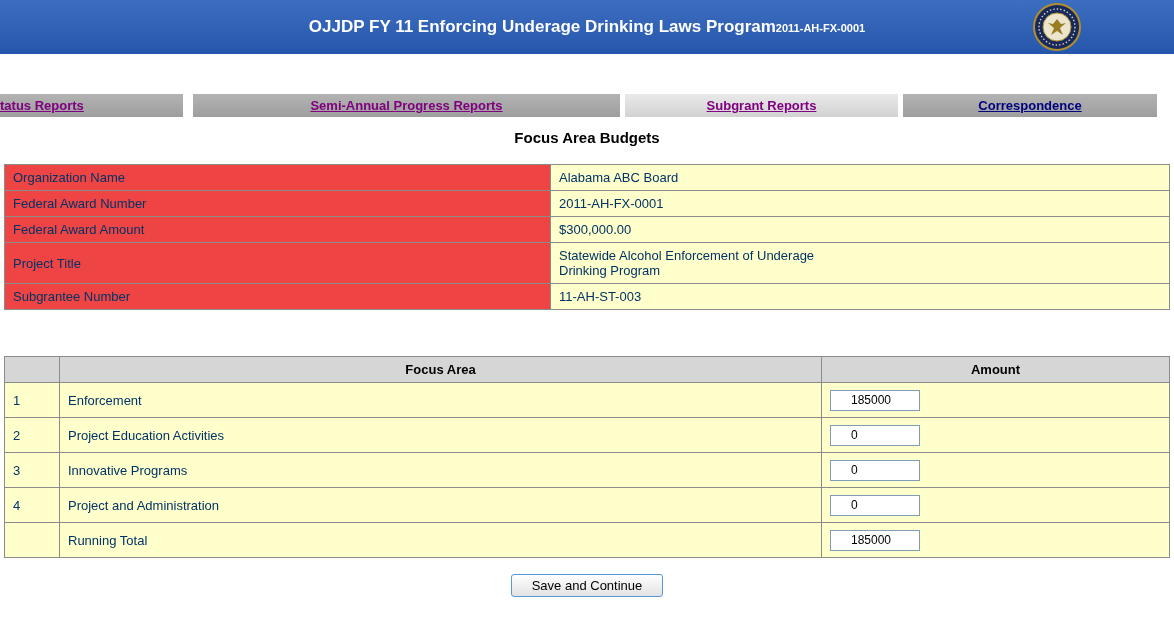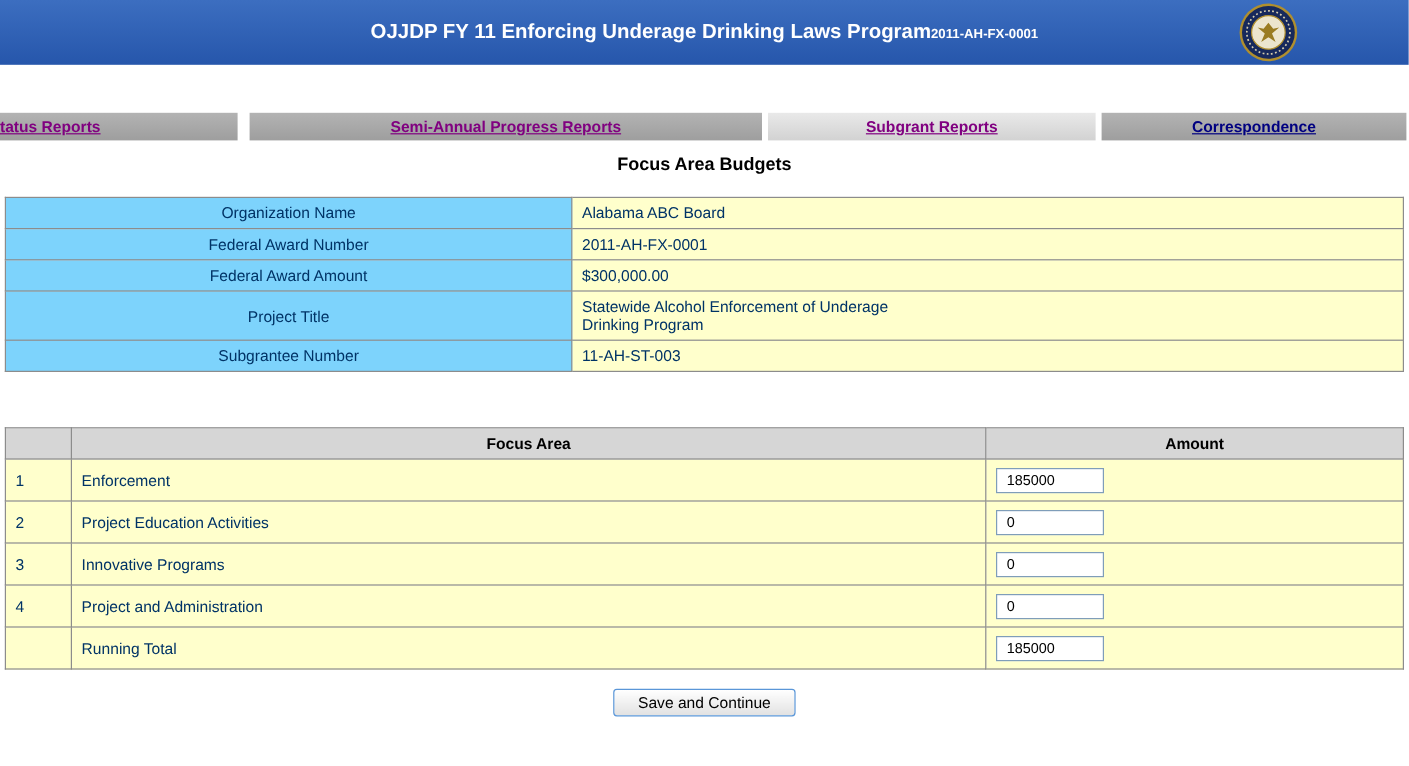--- a/index.html
+++ b/index.html
@@ -36,21 +36,21 @@
     height: 23px;
   }
   .tab {
     background: linear-gradient(#b3b3b3, #9e9e9e);
     display: flex;
     align-items: center;
     justify-content: center;
     height: 23px;
   }
   .tab.active { background: linear-gradient(#e9e9e9, #d2d2d2); }
-  .tab-1 { width: 198px; justify-content: flex-start; }
+  .tab-1 { width: 183px; justify-content: flex-start; }
   .gap-a { width: 10px; }
   .tab-2 { width: 427px; }
   .gap-b { width: 5px; }
   .tab-3 { width: 273px; }
   .gap-c { width: 5px; }
   .tab-4 { width: 254px; }
   .tab a {
     font-size: 13px;
     font-weight: bold;
     text-decoration: underline;
@@ -75,24 +75,23 @@
     margin: 0 4px;
   }
   .info-table td {
     border: 1px solid #8c8c8c;
     font-size: 13px;
     color: #003366;
     padding: 5px 8px;
     vertical-align: middle;
   }
   .info-label {
-    background: #7dd3fc;
-    width: 472px;
+    background: #ef4444;
+    width: 546px;
     height: 26px;
-    text-align: center;
   }
   .info-value {
     background: #ffffcc;
     white-space: pre-line;
   }
 
   
   .budget-table {
     width: 1166px;
     margin: 46px 4px 0 4px;
@@ -118,21 +117,21 @@
   .col-num { width: 55px; }
   .col-amount { width: 348px; }
   .amount-input {
     width: 90px;
     height: 21px;
     font-family: "Liberation Sans", sans-serif;
     font-size: 12px;
     color: #000000;
     border: 1px solid #7f9db9;
     background: #ffffff;
-    padding: 1px 8px;
+    padding: 1px 20px;
   }
 
   
   .button-row { text-align: center; margin: 16px 0 10px 0; }
   .save-btn {
     font-family: "Liberation Sans", sans-serif;
     font-size: 13px;
     color: #000000;
     padding: 3px 20px;
     border: 1px solid #5a96d8;

